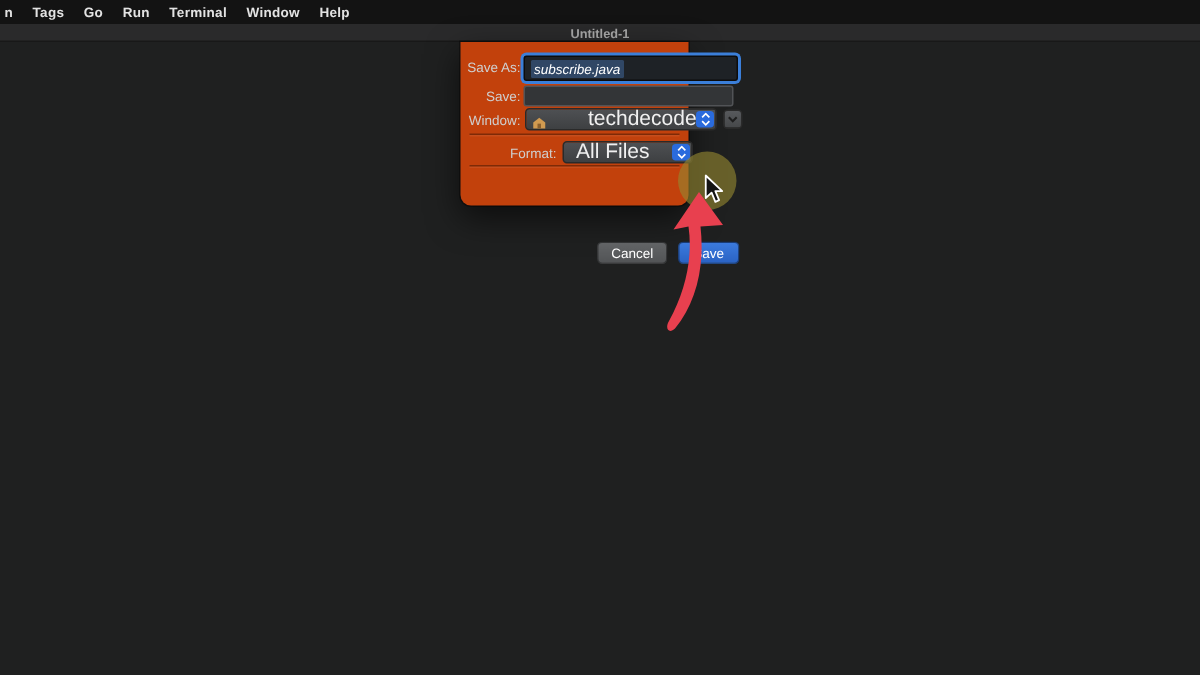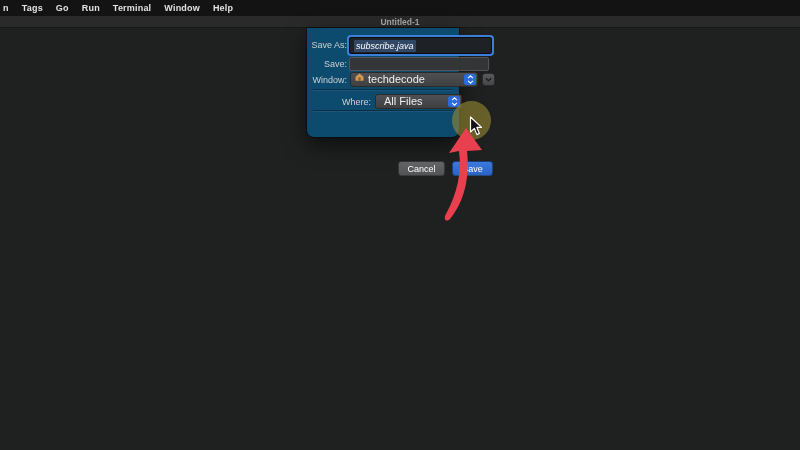--- a/index.html
+++ b/index.html
@@ -14,41 +14,41 @@
     padding:0 2px; white-space:nowrap; }
 
   
   .titlebar { position:absolute; left:0; top:16px; width:800px; height:12px;
     background:#2a2a2b; display:flex; align-items:center; justify-content:center;
     border-bottom:1px solid #181818;text-align:right; }
   .titlebar .wt { color:#a9a9a9; font-size:8.5px; font-weight:600; }
 
   
   .dialog { position:absolute; left:307px; top:28px; width:152px; height:109px;
-    background:#0c4a6e; border-radius:0 0 7px 7px;
+    background:#c2410c; border-radius:0 0 7px 7px;
     box-shadow:0 8px 22px rgba(0,0,0,.6), 0 0 0 1px rgba(0,0,0,.35); z-index:3;padding-left:44px; }
   .lbl { position:absolute; color:#cfcfcf; font-size:9px; text-align:right; width:40px; left:0; }
   .lbl-saveas { top:12px; }
   .lbl-tags   { top:31px; }
   .lbl-where  { top:47px; }
   .lbl-format { top:69px; width:64px; }
 
   .field-saveas { position:absolute; left:42px; top:9px; width:143px; height:17px;
     background:#1e2226; border:1px solid #0c0c0c; border-radius:2px;
     box-shadow:0 0 0 2px #3b7fd9; display:flex; align-items:center; padding-left:4px; }
   .field-saveas .sel { color:#ffffff; font-size:9px; background:rgba(72,118,180,.45);
     padding:1px 2px; border-radius:1px; white-space:nowrap;font-style:italic; }
 
   .field-tags { position:absolute; left:42px; top:29px; width:140px; height:14px;
     background:#333537; border:1px solid #515356; border-radius:2px;
     color:#e8e8e8; font-size:9px; padding-left:4px; }
 
   .popup { position:absolute; background:linear-gradient(#4e5053,#3e4042);
-    border:1px solid #2a2a2a; border-radius:3px; display:flex; align-items:flex-start;
-    color:#f0f0f0; font-size:11px; }
+    border:1px solid #2a2a2a; border-radius:3px; display:flex; align-items:flex-end;
+    color:#f0f0f0; font-size:14px;gap:24px; }
   .popup-where { left:43px; top:44px; width:128px; height:15px; padding-left:4px; }
   .popup-format { left:68px; top:66px; width:87px; height:15px; padding-left:8px; }
   .stepper { position:absolute; right:1px; top:1px; width:12px; height:11px;
     background:#2a6bdd; border-radius:2.5px; display:flex; flex-direction:column;
     align-items:center; justify-content:center; gap:1px; }
   .home-ic { width:9px; height:8px; margin-right:4px; flex:0 0 auto; }
   .chevbtn { position:absolute; left:175px; top:45px; width:13px; height:13px;
     background:linear-gradient(#57595c,#46484a); border:1px solid #2a2a2a;
     border-radius:3px; display:flex; align-items:center; justify-content:center; }
 
@@ -113,21 +113,21 @@
       </span>
     </div>
     <div class="chevbtn">
       <svg width="7" height="5" viewBox="0 0 8 5">
           <path d="M1 1 L4 4 L7 1" stroke="#1e1e1e" stroke-width="1.6" fill="none"></path>
         </svg>
     </div>
 
     <div class="divider div1"></div>
 
-    <span class="lbl lbl-format">Where:</span>
+    <span class="lbl lbl-format">Format:</span>
     <div class="popup popup-format">
       <span>All Files</span>
       <span class="stepper">
         <svg width="7" height="4" viewBox="0 0 8 5">
             <path d="M1 4 L4 1 L7 4" stroke="#fff" stroke-width="1.4" fill="none"></path>
           </svg>
         <svg width="7" height="4" viewBox="0 0 8 5">
             <path d="M1 1 L4 4 L7 1" stroke="#fff" stroke-width="1.4" fill="none"></path>
           </svg>
       </span>

